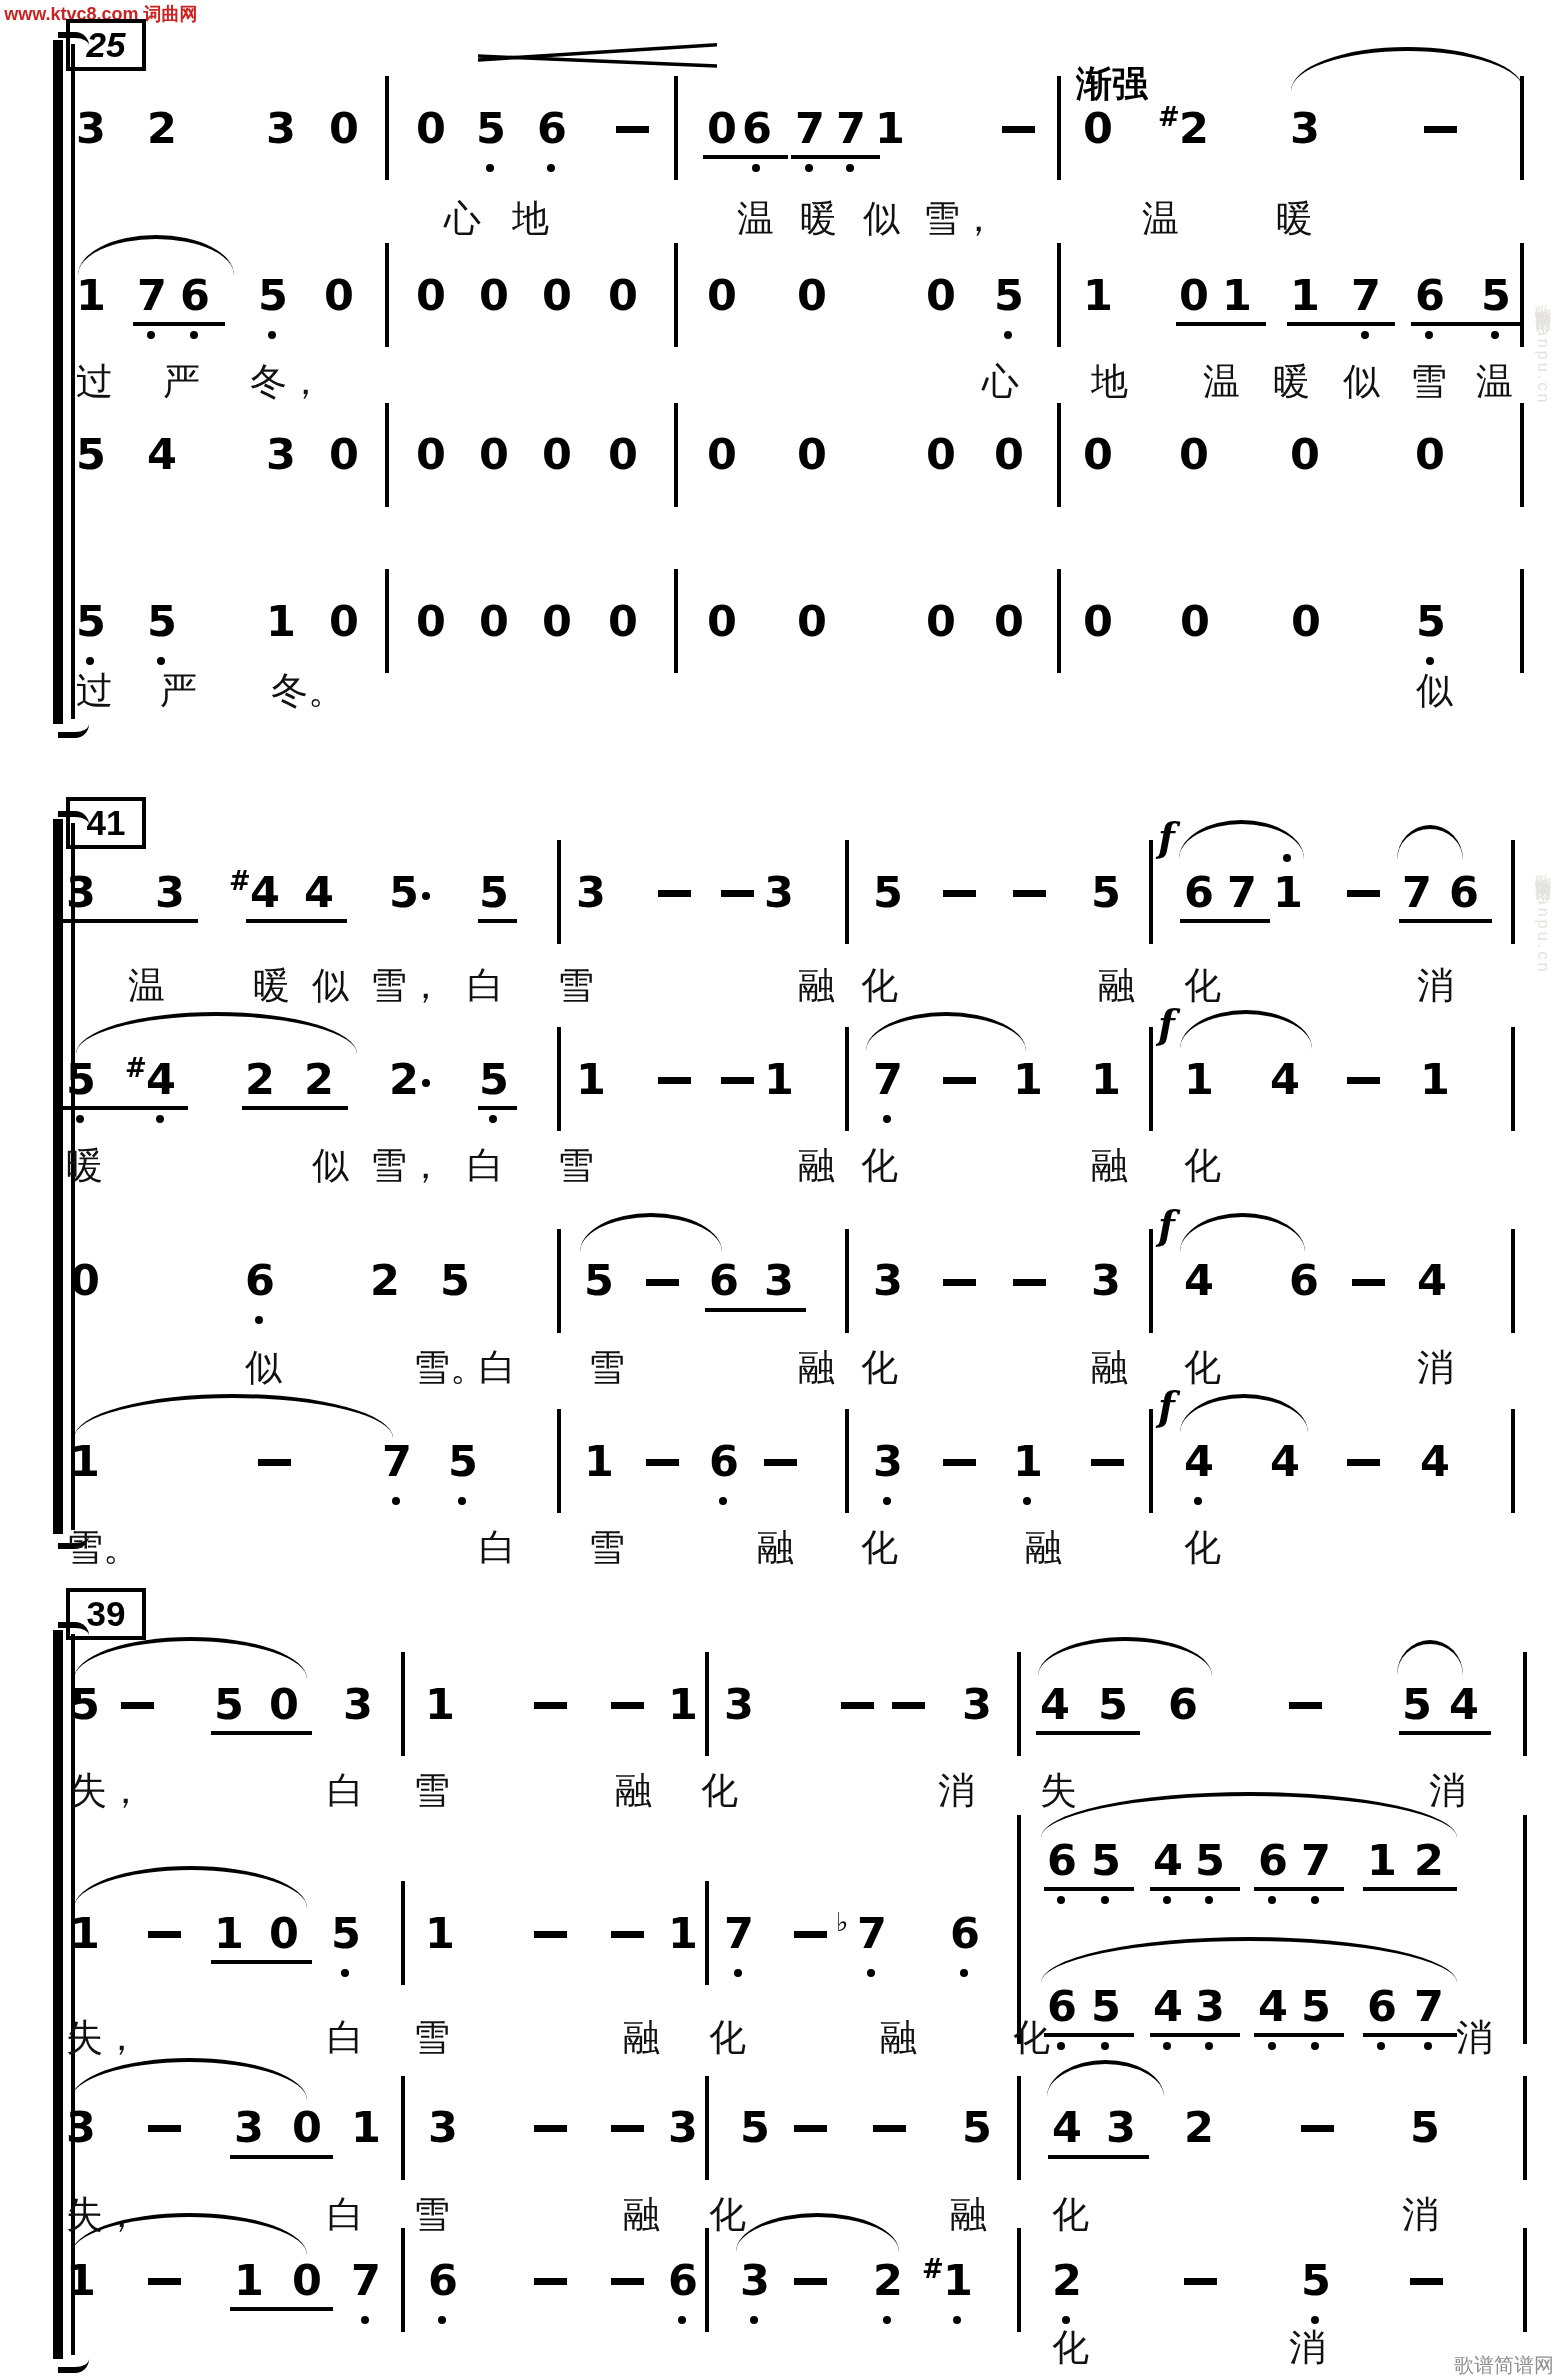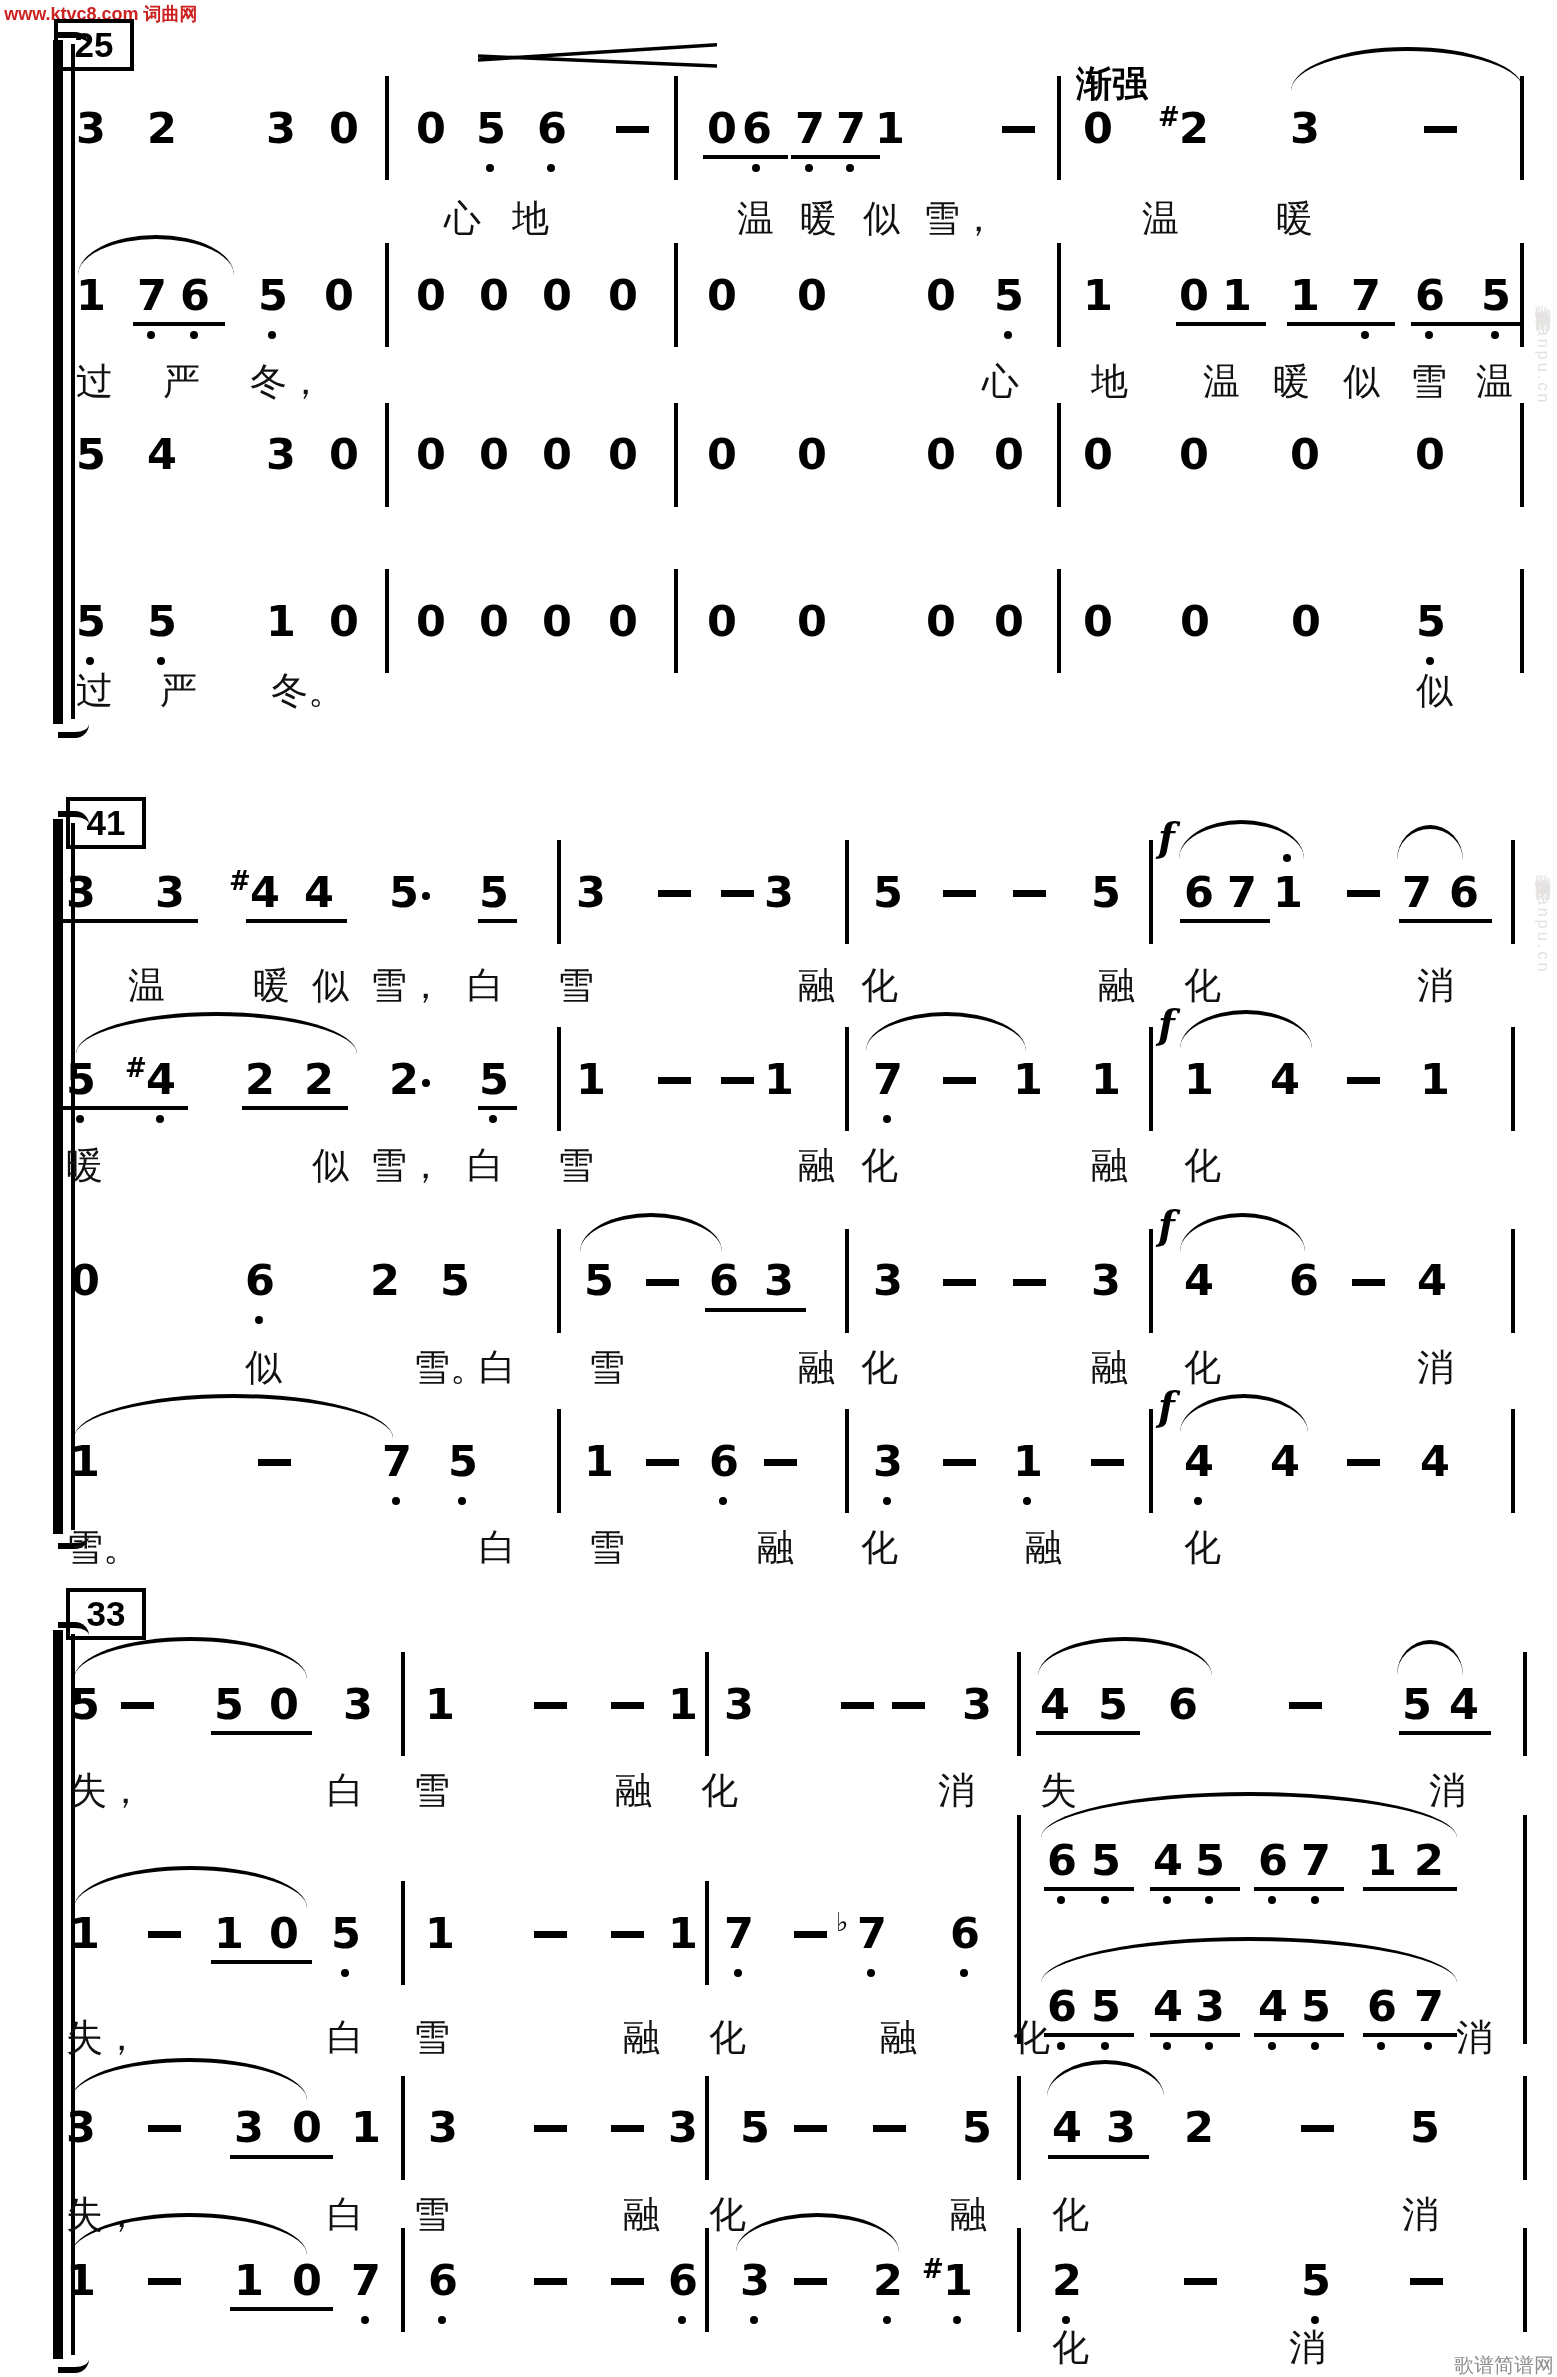--- a/index.html
+++ b/index.html
@@ -32,21 +32,21 @@
   .hp{position:absolute;}
 </style>
 </head>
 <body>
 
 <div id="sheet">
   <div class="wm-tl">www.ktvc8.com 词曲网</div>
   <div class="wm-side" style="top:292px;">歌谱简谱网 jianpu.cn</div>
   <div class="wm-side" style="top:861px;">歌谱简谱网 jianpu.cn</div>
   <div class="wm-br"><span class="site">歌谱简谱网 </span></div>
-<div class="mbox" style="left: 54px; top: 19.4px;">25</div>
+<div class="mbox" style="left: 66px; top: 19.4px; font-style: italic;">25</div>
     <div class="brace-thick" style="left: 53px; top: 40px; height: 684px;"></div>
     <div class="brace-thin" style="left: 71px; top: 44px; height: 675px;"></div>
     <div class="hook" style="left: 58px; top: 32px;"></div>
     <div class="hook bot" style="left: 58px; top: 718px;"></div>
     <div class="bar" style="left: 385px; top: 76px; height: 104px;"></div>
     <div class="bar" style="left: 674px; top: 76px; height: 104px;"></div>
     <div class="bar" style="left: 1057px; top: 76px; height: 104px;"></div>
     <div class="bar" style="left: 1520px; top: 76px; height: 104px;"></div>
     <div class="note" style="left: 76px; top: 104px;">3</div>
     <div class="note" style="left: 147px; top: 104px;">2</div>
@@ -305,21 +305,21 @@
     <div class="arc" style="left: 1179px; top: 820px; width: 125px; height: 35px;"></div>
     <div class="arc" style="left: 1397px; top: 825px; width: 66px; height: 31px;"></div>
     <div class="arc" style="left: 580px; top: 1213px; width: 142px; height: 35px;"></div>
     <div class="arc" style="left: 1180px; top: 1213px; width: 125px; height: 35px;"></div>
     <div class="arc" style="left: 74px; top: 1394px; width: 319px; height: 40px;"></div>
     <div class="arc" style="left: 1180px; top: 1394px; width: 128px; height: 35px;"></div>
     <div class="dyn" style="left: 1158px; top: 818px;">f</div>
     <div class="dyn" style="left: 1158px; top: 1005px;">f</div>
     <div class="dyn" style="left: 1158px; top: 1206px;">f</div>
     <div class="dyn" style="left: 1158px; top: 1387px;">f</div>
-    <div class="mbox" style="left: 66px; top: 1588px;">33</div>
+    <div class="mbox" style="left: 66px; top: 1588px;">39</div>
     <div class="brace-thick" style="left: 53px; top: 1630px; height: 729px;"></div>
     <div class="brace-thin" style="left: 71px; top: 1634px; height: 721px;"></div>
     <div class="hook" style="left: 58px; top: 1622px;"></div>
     <div class="hook bot" style="left: 58px; top: 2353px;"></div>
     <div class="bar" style="left: 401px; top: 1652px; height: 104px;"></div>
     <div class="bar" style="left: 705px; top: 1652px; height: 104px;"></div>
     <div class="bar" style="left: 1017px; top: 1652px; height: 104px;"></div>
     <div class="bar" style="left: 1523px; top: 1652px; height: 104px;"></div>
     <div class="note" style="left: 70px; top: 1680px;">5</div>
     <div class="dash" style="left: 121px; top: 1702px;"></div>

